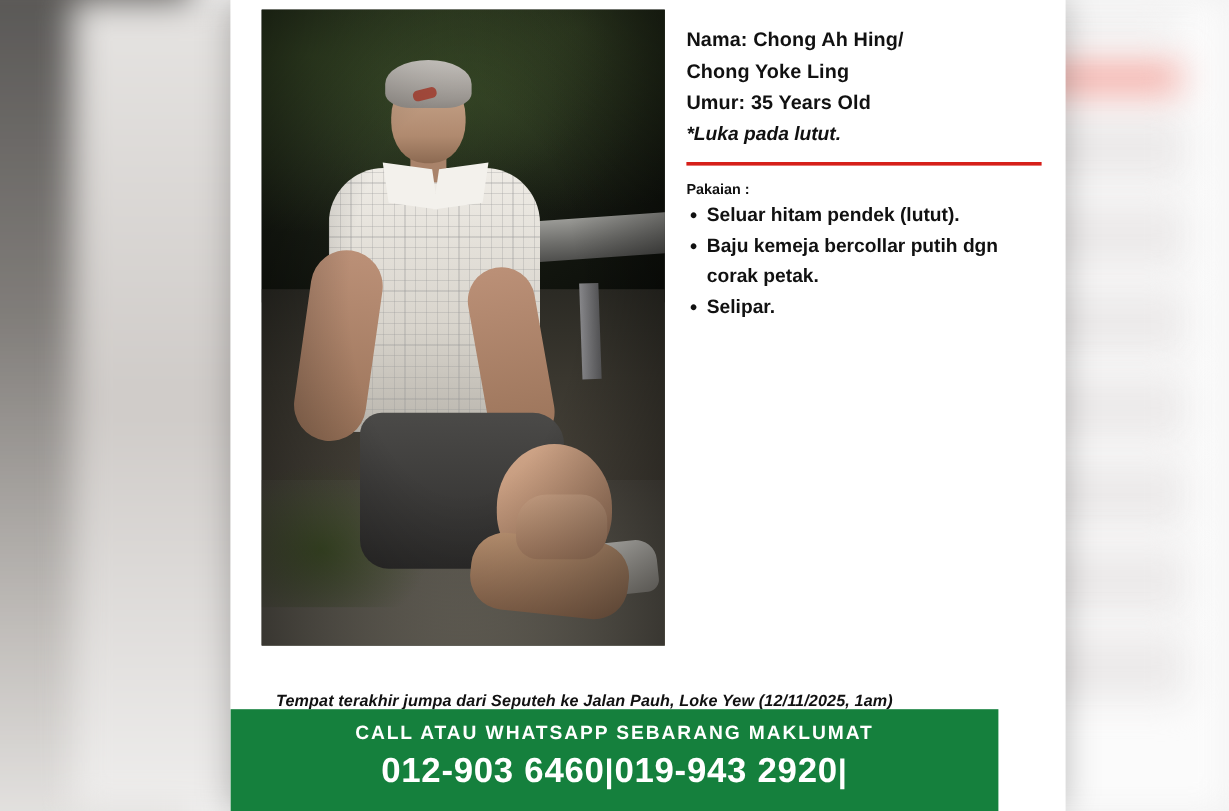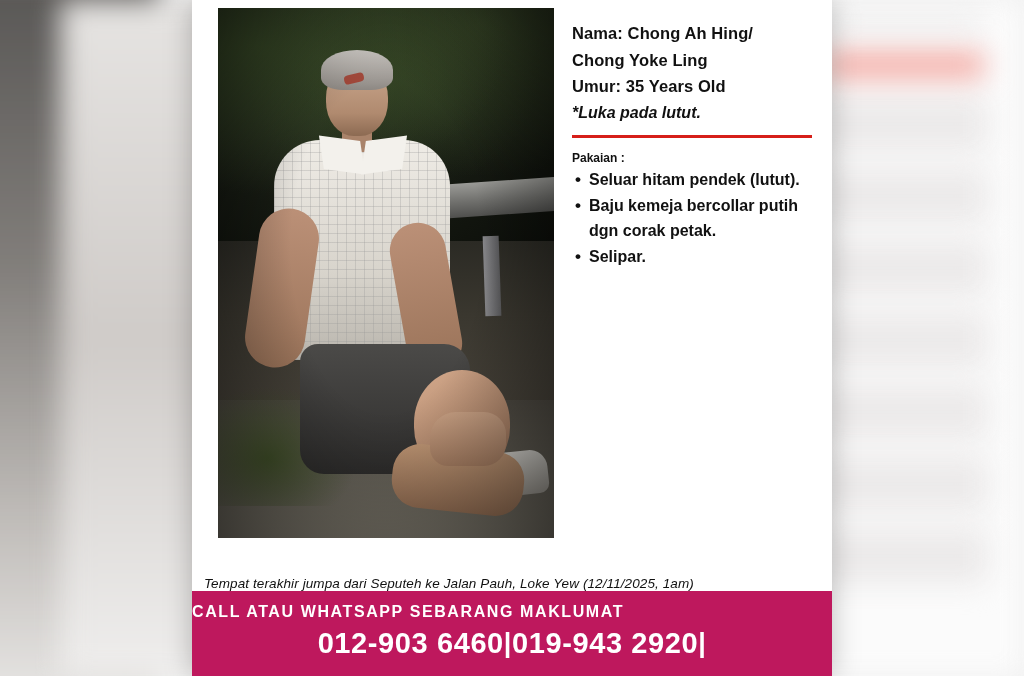--- a/index.html
+++ b/index.html
@@ -58,21 +58,21 @@
     width: 150px; height: 9px;
     background: #dedcdc;
     border-radius: 4px;
   }
 
   
   #poster {
     position: absolute;
     left: 192px;
     top: 0;
-    width: 640px;
+    width: 696px;
     height: 676px;
     background: #ffffff;
     box-shadow: 0 0 26px rgba(0,0,0,.25);
     overflow: hidden;
   }
   .poster-inner {
     display: flex;
     padding: 8px 0 0 0;
     height: 570px;
     box-sizing: border-box;
@@ -270,35 +270,35 @@
   .section-title {
     font-size: 12px;
     font-weight: bold;
     margin: 13px 0 3px 0;
   }
 
   
   .caption {
     font-size: 13.5px;
     font-style: italic;
-    font-weight: normal;
+    font-weight: bold;
     color: #111;
-    padding: 6px 0 10px 12px;
+    padding: 6px 0 10px 38px;
     letter-spacing: .1px;
   }
 
   
   .footer {
     position: absolute;
     left: 0;
     bottom: 0;
     width: 640px;
-    background: #be185d;
+    background: #15803d;
     color: #ffffff;
-    text-align: left;
+    text-align: center;
     padding: 12px 0 16px 0;
     box-sizing: border-box;
   }
   .footer-head {
     font-size: 16px;
     font-weight: bold;
     letter-spacing: 1.6px;
   }
   .footer-nums {
     font-size: 29px;

